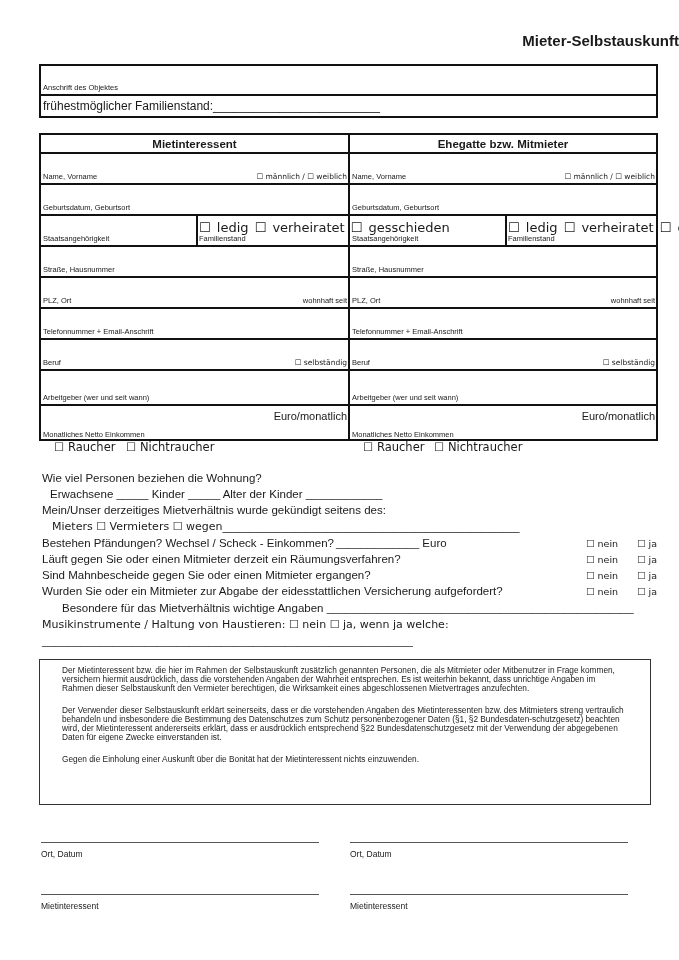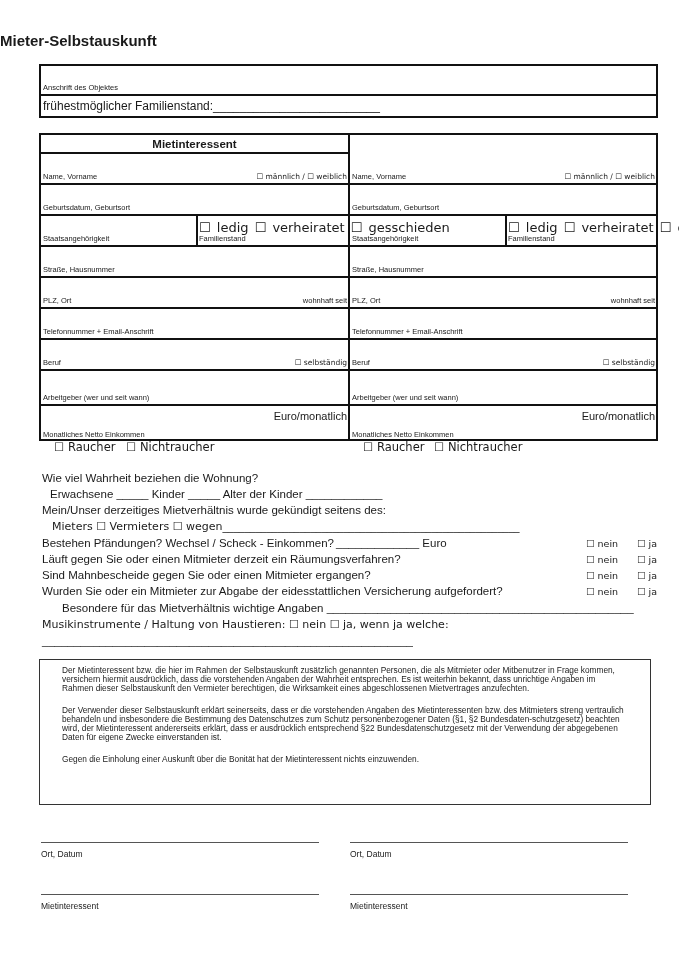--- a/index.html
+++ b/index.html
@@ -1,19 +1,19 @@
 <!DOCTYPE html>
 <html><head>
 <meta charset="utf-8">
 <style>
   * { box-sizing: border-box; margin: 0; padding: 0; }
   html, body { width: 679px; height: 960px; background: #ffffff; overflow: hidden; }
   body { font-family: "Liberation Sans", sans-serif; color: #1a1a1a; position: relative; }
   .abs { position: absolute; }
-  .title { left: 0; width: 679px; top: 32px; text-align: left; font-weight: bold; font-size: 15px; letter-spacing: 0px; }
+  .title { left: 0; width: 679px; top: 32px; text-align: right; font-weight: bold; font-size: 15px; letter-spacing: 0px; }
 
   
   .objbox { left: 39px; top: 64px; width: 619px; height: 54px; border: 2px solid #111; }
   .objbox .row1 { position: absolute; left: 0; top: 0; width: 100%; height: 30px; border-bottom: 2px solid #111; }
   .objbox .row1 .lbl { position: absolute; left: 2px; bottom: 2px; font-size: 7.5px; }
   .objbox .row2 { position: absolute; left: 2px; top: 33px; font-size: 12px; }
 
   
   .tbl { left: 39px; top: 133px; width: 619px; height: 308px; border: 2px solid #111; }
   .col { position: absolute; top: 0; height: 100%; }
@@ -87,20 +87,21 @@
     <div class="cell" style="top:236px;height:35px;">
       <span class="lbl">Arbeitgeber (wer und seit wann)</span>
     </div>
     <div class="cell last" style="top:271px;height:35px;">
       <span class="rbig">Euro/monatlich</span>
       <span class="lbl">Monatliches Netto Einkommen</span>
     </div>
   </div>
 
   <div class="col right">
+    <div class="hdr">Ehegatte bzw. Mitmieter</div>
     <div class="cell" style="top:19px;height:31px;">
       <span class="lbl">Name, Vorname</span>
       <span class="rlbl cb">☐ männlich / ☐ weiblich</span>
     </div>
     <div class="cell" style="top:50px;height:31px;">
       <span class="lbl">Geburtsdatum, Geburtsort</span>
     </div>
     <div class="cell" style="top:81px;height:31px;">
       <span class="lbl">Staatsangehörigkeit</span>
       <div class="split"></div>
@@ -129,21 +130,21 @@
       <span class="lbl">Monatliches Netto Einkommen</span>
     </div>
   </div>
 </div>
 
 <span class="abs smoke cb" style="left:54px;top:440px;">☐ Raucher</span>
 <span class="abs smoke cb" style="left:126px;top:440px;">☐ Nichtraucher</span>
 <span class="abs smoke cb" style="left:363px;top:440px;">☐ Raucher</span>
 <span class="abs smoke cb" style="left:434px;top:440px;">☐ Nichtraucher</span>
 
-<div class="abs q" style="left:42px;top:472px;">Wie viel Wahrheit beziehen die Wohnung?</div>
+<div class="abs q" style="left:42px;top:472px;">Wie viel Personen beziehen die Wohnung?</div>
 <div class="abs q" style="left:50px;top:488px;">Erwachsene _____  Kinder _____  Alter der Kinder ____________</div>
 <div class="abs q" style="left:42px;top:504px;">Mein/Unser derzeitiges Mietverhältnis wurde gekündigt seitens  des:</div>
 <div class="abs q cb" style="left:52px;top:520px;font-size:11px;">Mieters ☐  Vermieters ☐  wegen______________________________________________________</div>
 
 <div class="abs q" style="left:42px;top:537px;">Bestehen Pfändungen?  Wechsel / Scheck - Einkommen?</div>
 <div class="abs q" style="left:336px;top:537px;">_____________  Euro</div>
 <div class="abs yn cb" style="left:586px;top:538px;">☐ nein</div>
 <div class="abs yn cb" style="left:637px;top:538px;">☐ ja</div>
 
 <div class="abs q" style="left:42px;top:553px;">Läuft gegen Sie oder einen Mitmieter derzeit ein Räumungsverfahren?</div>

